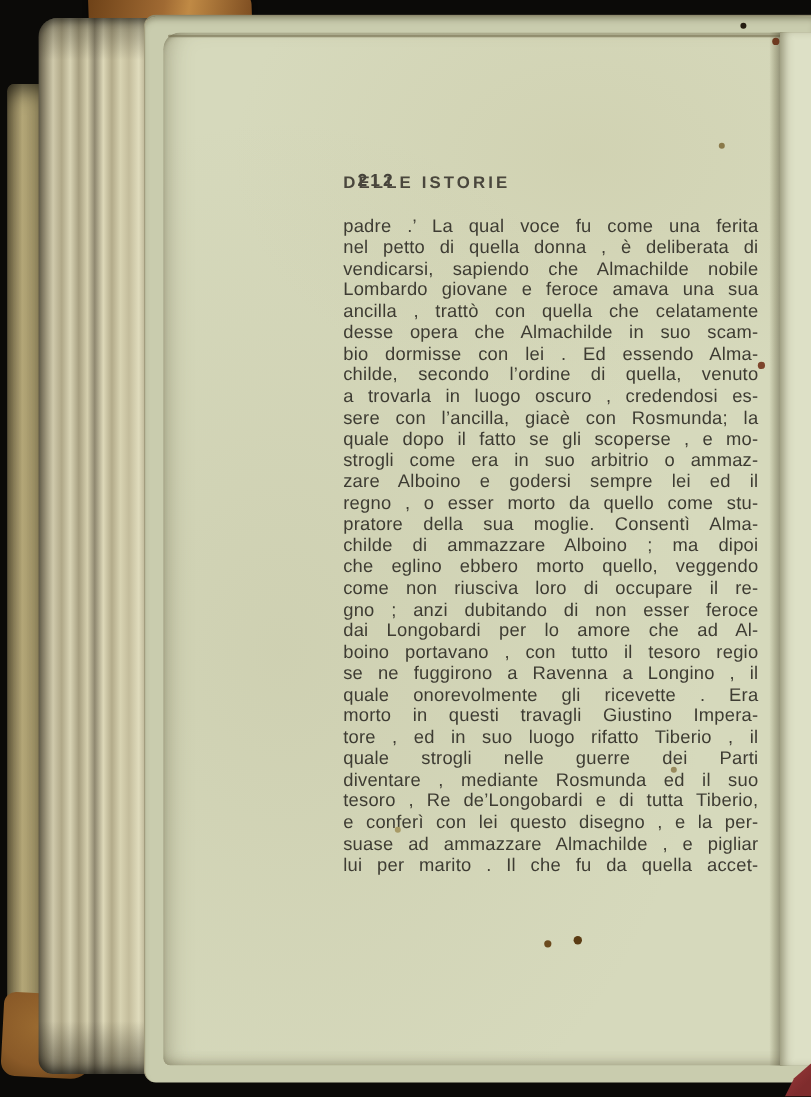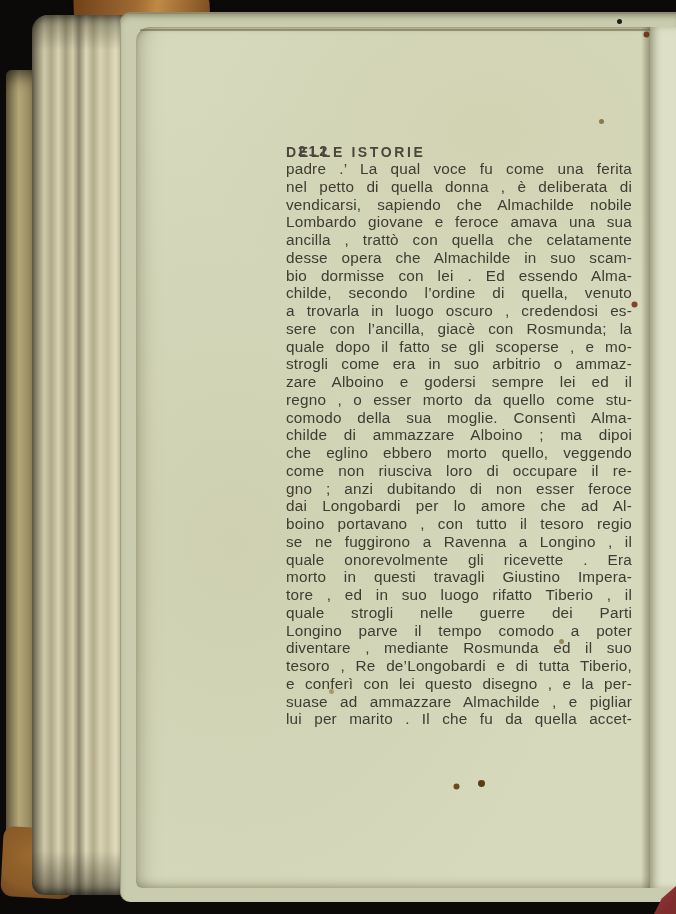--- a/index.html
+++ b/index.html
@@ -96,21 +96,21 @@
   .content{position:absolute;left:150px;top:116px;width:346px;color:var(--ink);}
   .header{position:relative;height:17px;line-height:17px;}
   .pagenum{
     position:absolute;left:12px;top:0;
     font-size:14.5px;font-weight:bold;letter-spacing:2.5px;color:#45433a;
   }
   .running{
     position:absolute;left:0;right:0;top:1px;text-align:left;
     font-size:14px;font-weight:bold;letter-spacing:2.6px;color:#4a473d;
   }
-  .body-text{margin-top:0;}
+  .body-text{margin-top:20px;}
   .line{
     font-size:15.3px;line-height:17.75px;letter-spacing:.2px;
     text-align:justify;text-align-last:justify;
     white-space:normal;color:var(--ink);
   }
   
   .specks{
     position:absolute;left:0;top:0;width:3px;height:3px;border-radius:50%;
     background:transparent;
     box-shadow:
@@ -157,33 +157,32 @@
           <div class="line">ancilla , trattò con quella che celatamente</div>
           <div class="line">desse opera che Almachilde in suo scam-</div>
           <div class="line">bio dormisse con lei . Ed essendo Alma-</div>
           <div class="line">childe, secondo l’ordine di quella, venuto</div>
           <div class="line">a trovarla in luogo oscuro , credendosi es-</div>
           <div class="line">sere con l’ancilla, giacè con Rosmunda; la</div>
           <div class="line">quale dopo il fatto se gli scoperse , e mo-</div>
           <div class="line">strogli come era in suo arbitrio o ammaz-</div>
           <div class="line">zare Alboino e godersi sempre lei ed il</div>
           <div class="line">regno , o esser morto da quello come stu-</div>
-          <div class="line">comodo della sua moglie. Consentì Alma-</div>
+          <div class="line">pratore della sua moglie. Consentì Alma-</div>
           <div class="line">childe di ammazzare Alboino ; ma dipoi</div>
           <div class="line">che eglino ebbero morto quello, veggendo</div>
           <div class="line">come non riusciva loro di occupare il re-</div>
           <div class="line">gno ; anzi dubitando di non esser feroce</div>
           <div class="line">dai Longobardi per lo amore che ad Al-</div>
           <div class="line">boino portavano , con tutto il tesoro regio</div>
           <div class="line">se ne fuggirono a Ravenna a Longino , il</div>
           <div class="line">quale onorevolmente gli ricevette . Era</div>
           <div class="line">morto in questi travagli Giustino Impera-</div>
           <div class="line">tore , ed in suo luogo rifatto Tiberio , il</div>
           <div class="line">quale strogli nelle guerre dei Parti</div>
-          <div class="line">Longino parve il tempo comodo a poter</div>
           <div class="line">diventare , mediante Rosmunda ed il suo</div>
           <div class="line">tesoro , Re de’Longobardi e di tutta Tiberio,</div>
           <div class="line">e conferì con lei questo disegno , e la per-</div>
           <div class="line">suase ad ammazzare Almachilde , e pigliar</div>
           <div class="line">lui per marito . Il che fu da quella accet-</div>
         </div>
     </div>
   </div>
 
   <div class="specks"></div>

